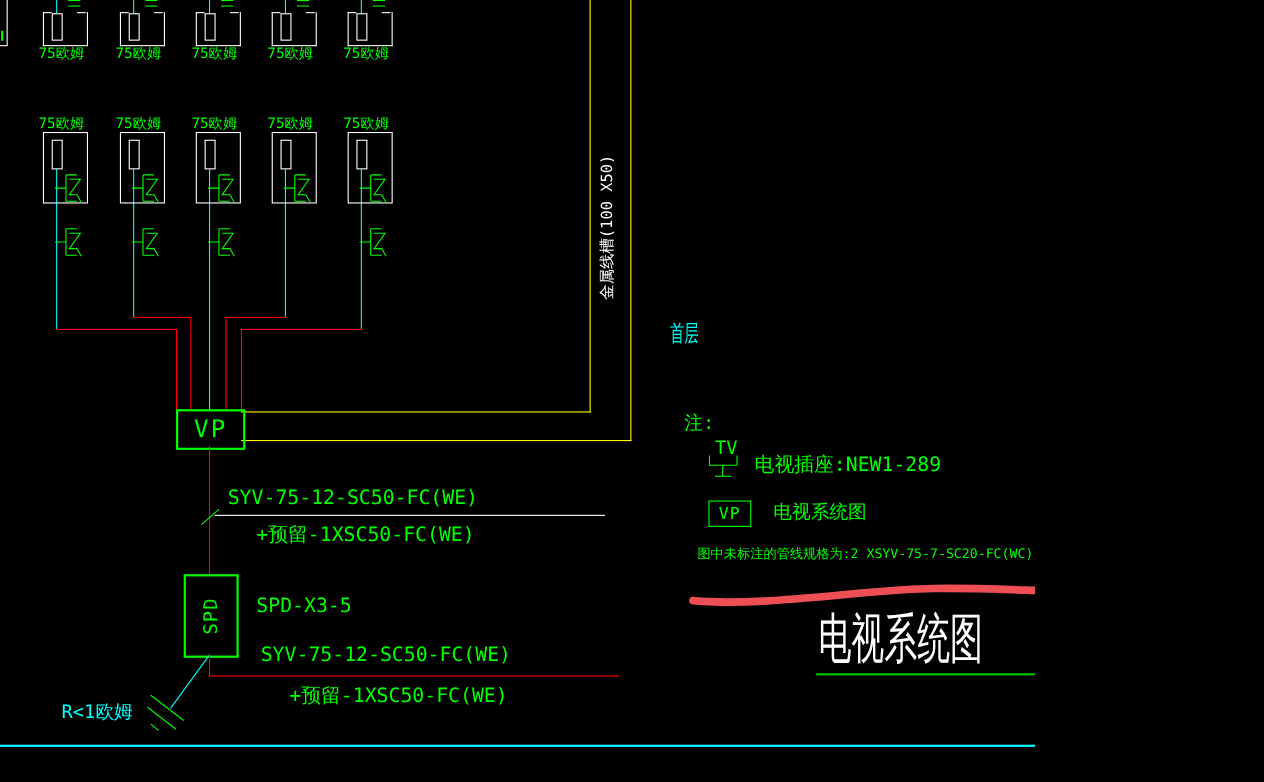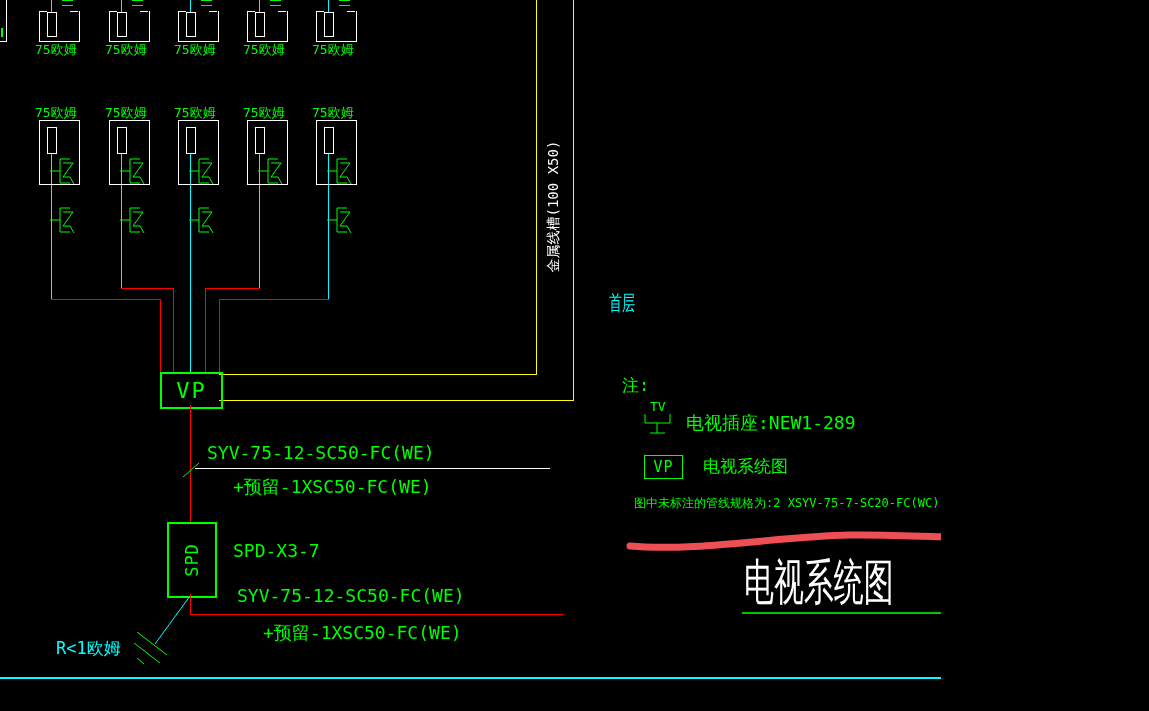--- a/index.html
+++ b/index.html
@@ -169,42 +169,42 @@
   <svg style="left:180px;top:460px" width="22" height="20">
       <line x1="3" y1="17" x2="19" y2="3" stroke="#00ff00"></line>
     </svg>
   <div class="txt gt" style="left:207px;top:444px;font-size:18px">SYV-75-12-SC50-FC(WE)</div>
   <div class="ln wh" style="left:195px;top:468px;width:355px;height:1px"></div>
   <div class="txt gt" style="left:233px;top:478px;font-size:18px">+预留-1XSC50-FC(WE)</div>
 
   <div class="box gbox" style="left:167px;top:522px;width:46px;height:72px">
     <span class="gt" style="font-size:17px;transform:rotate(-90deg);letter-spacing:1px">SPD</span>
   </div>
-  <div class="txt gt" style="left:233px;top:542px;font-size:18px">SPD-X3-7</div>
+  <div class="txt gt" style="left:233px;top:542px;font-size:18px">SPD-X3-5</div>
 
   <div class="txt gt" style="left:237px;top:587px;font-size:18px">SYV-75-12-SC50-FC(WE)</div>
   <div class="ln rd" style="left:190px;top:594px;width:1px;height:21px"></div>
   <div class="ln rd" style="left:190px;top:614px;width:373px;height:1px"></div>
   <div class="txt gt" style="left:263px;top:624px;font-size:18px">+预留-1XSC50-FC(WE)</div>
 
   <svg style="left:120px;top:590px" width="80" height="85">
     <line x1="70" y1="6" x2="35" y2="54" stroke="#00ffff"></line>
     <line x1="17" y1="42" x2="47" y2="65" stroke="#00ff00"></line>
     <line x1="14" y1="53" x2="40" y2="73" stroke="#00ff00"></line>
     <line x1="17" y1="68" x2="24" y2="74" stroke="#00ff00"></line>
   </svg>
   <div class="txt ct" style="left:56px;top:640px;font-size:17px">R&lt;1欧姆</div>
 
   <div class="ln cy" style="left:0;top:677px;width:1149px;height:2px"></div>
 
   <div class="txt ct" style="left:609px;top:292px;font-size:21px;transform:scaleX(0.62);transform-origin:left top">首层</div>
 
   <div class="txt gt" style="left:622px;top:377px;font-size:17px">注:</div>
 
-  <div class="txt gt" style="left:650px;top:400px;font-size:13px">TV</div>
+  <div class="txt gt" style="left:650px;top:400px;font-size:17px">TV</div>
   <svg style="left:644px;top:412px" width="28" height="24">
     <g stroke="#00ff00" fill="none">
         <path d="M1 2 V11 H26 V2"></path>
         <path d="M13 11 V21"></path>
         <path d="M6 21 H21"></path>
       </g>
   </svg>
   <div class="txt gt" style="left:686px;top:414px;font-size:18px">电视插座:NEW1-289</div>
 
   <div class="box gbox1" style="left:644px;top:455px;width:37px;height:22px">

